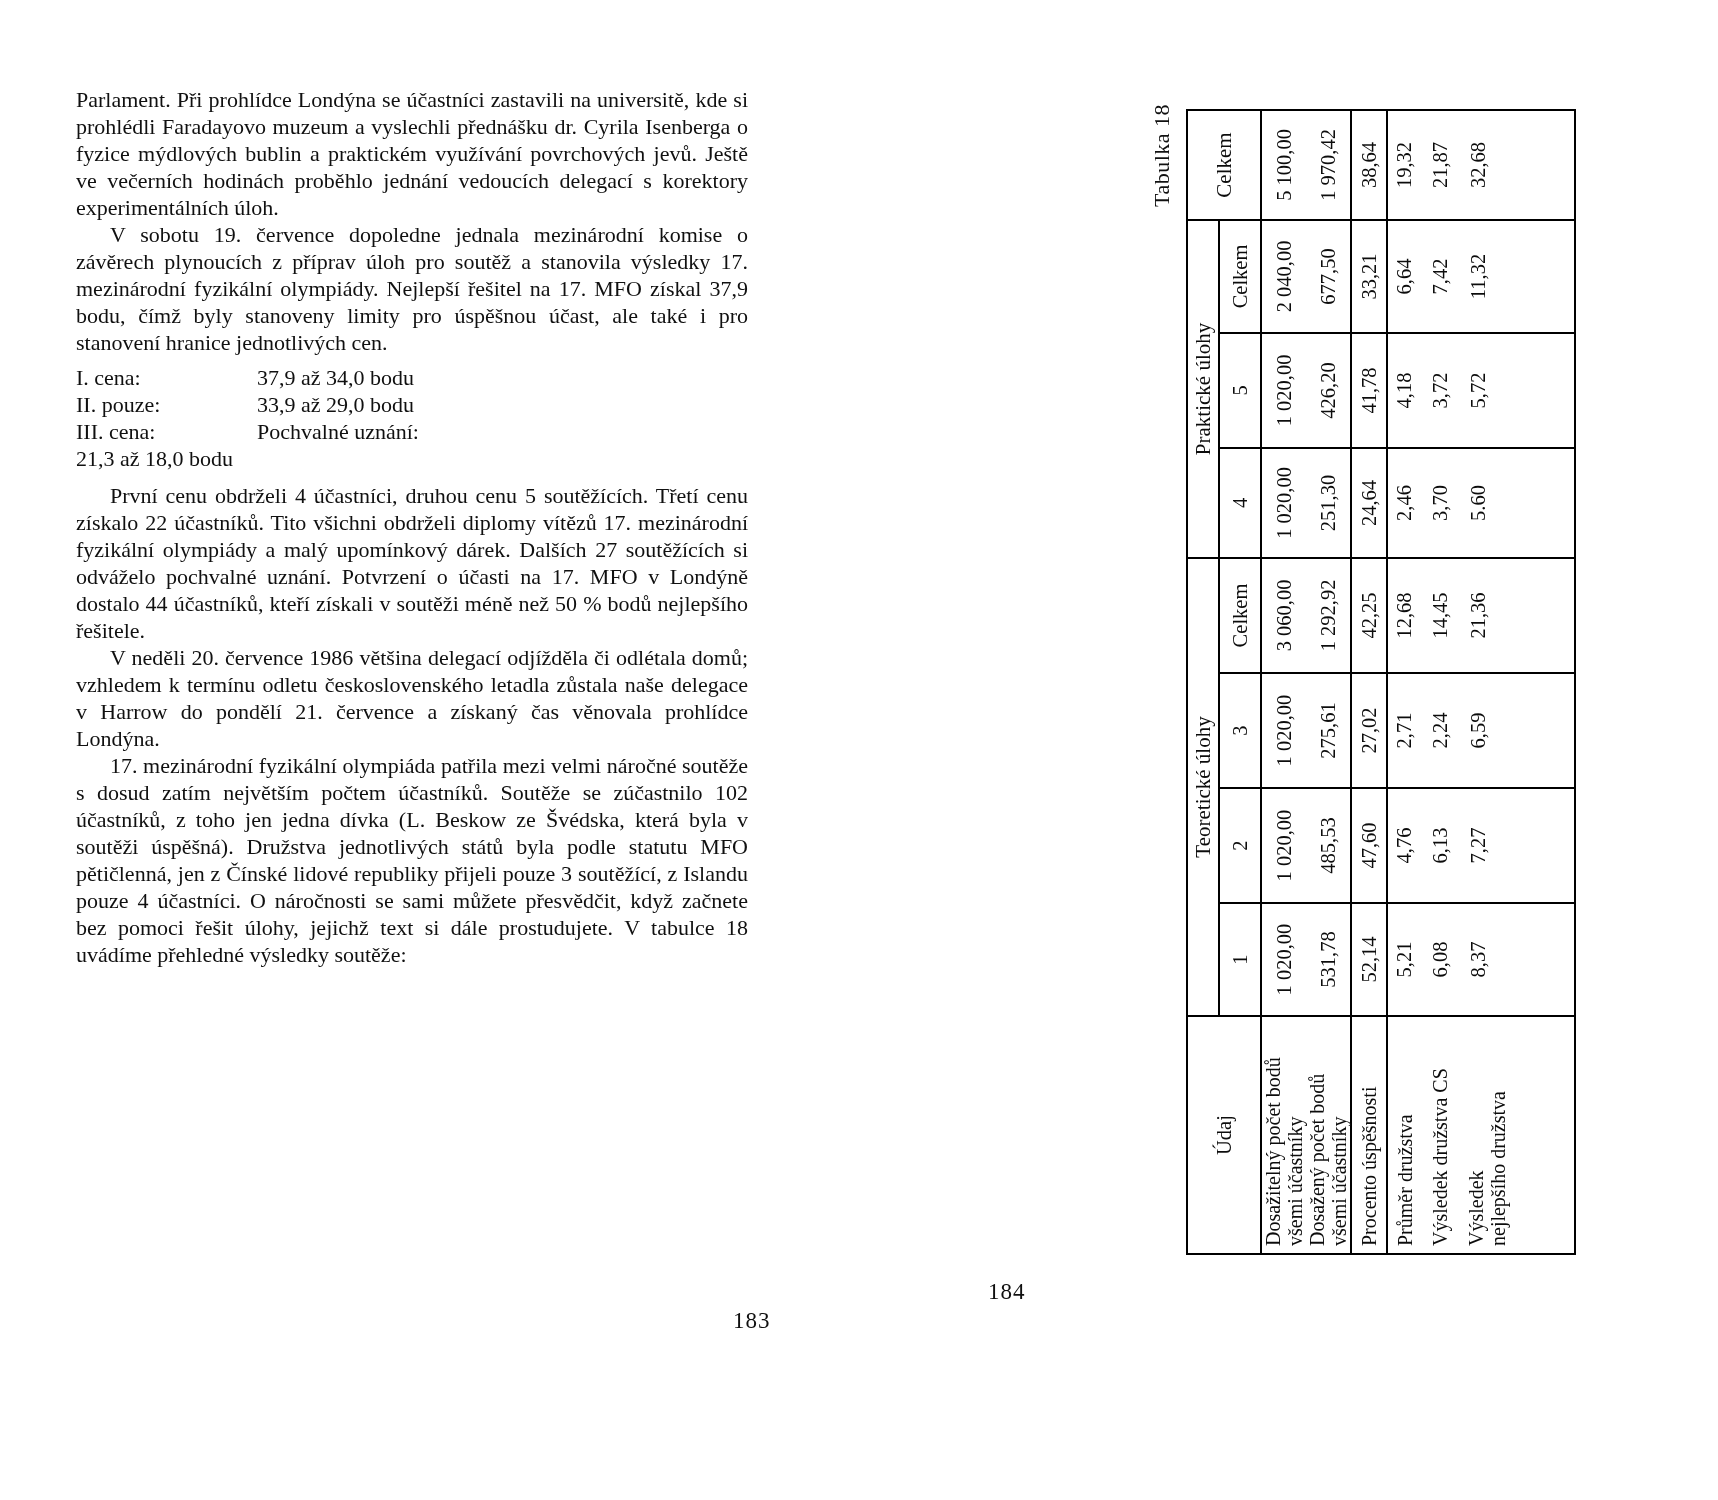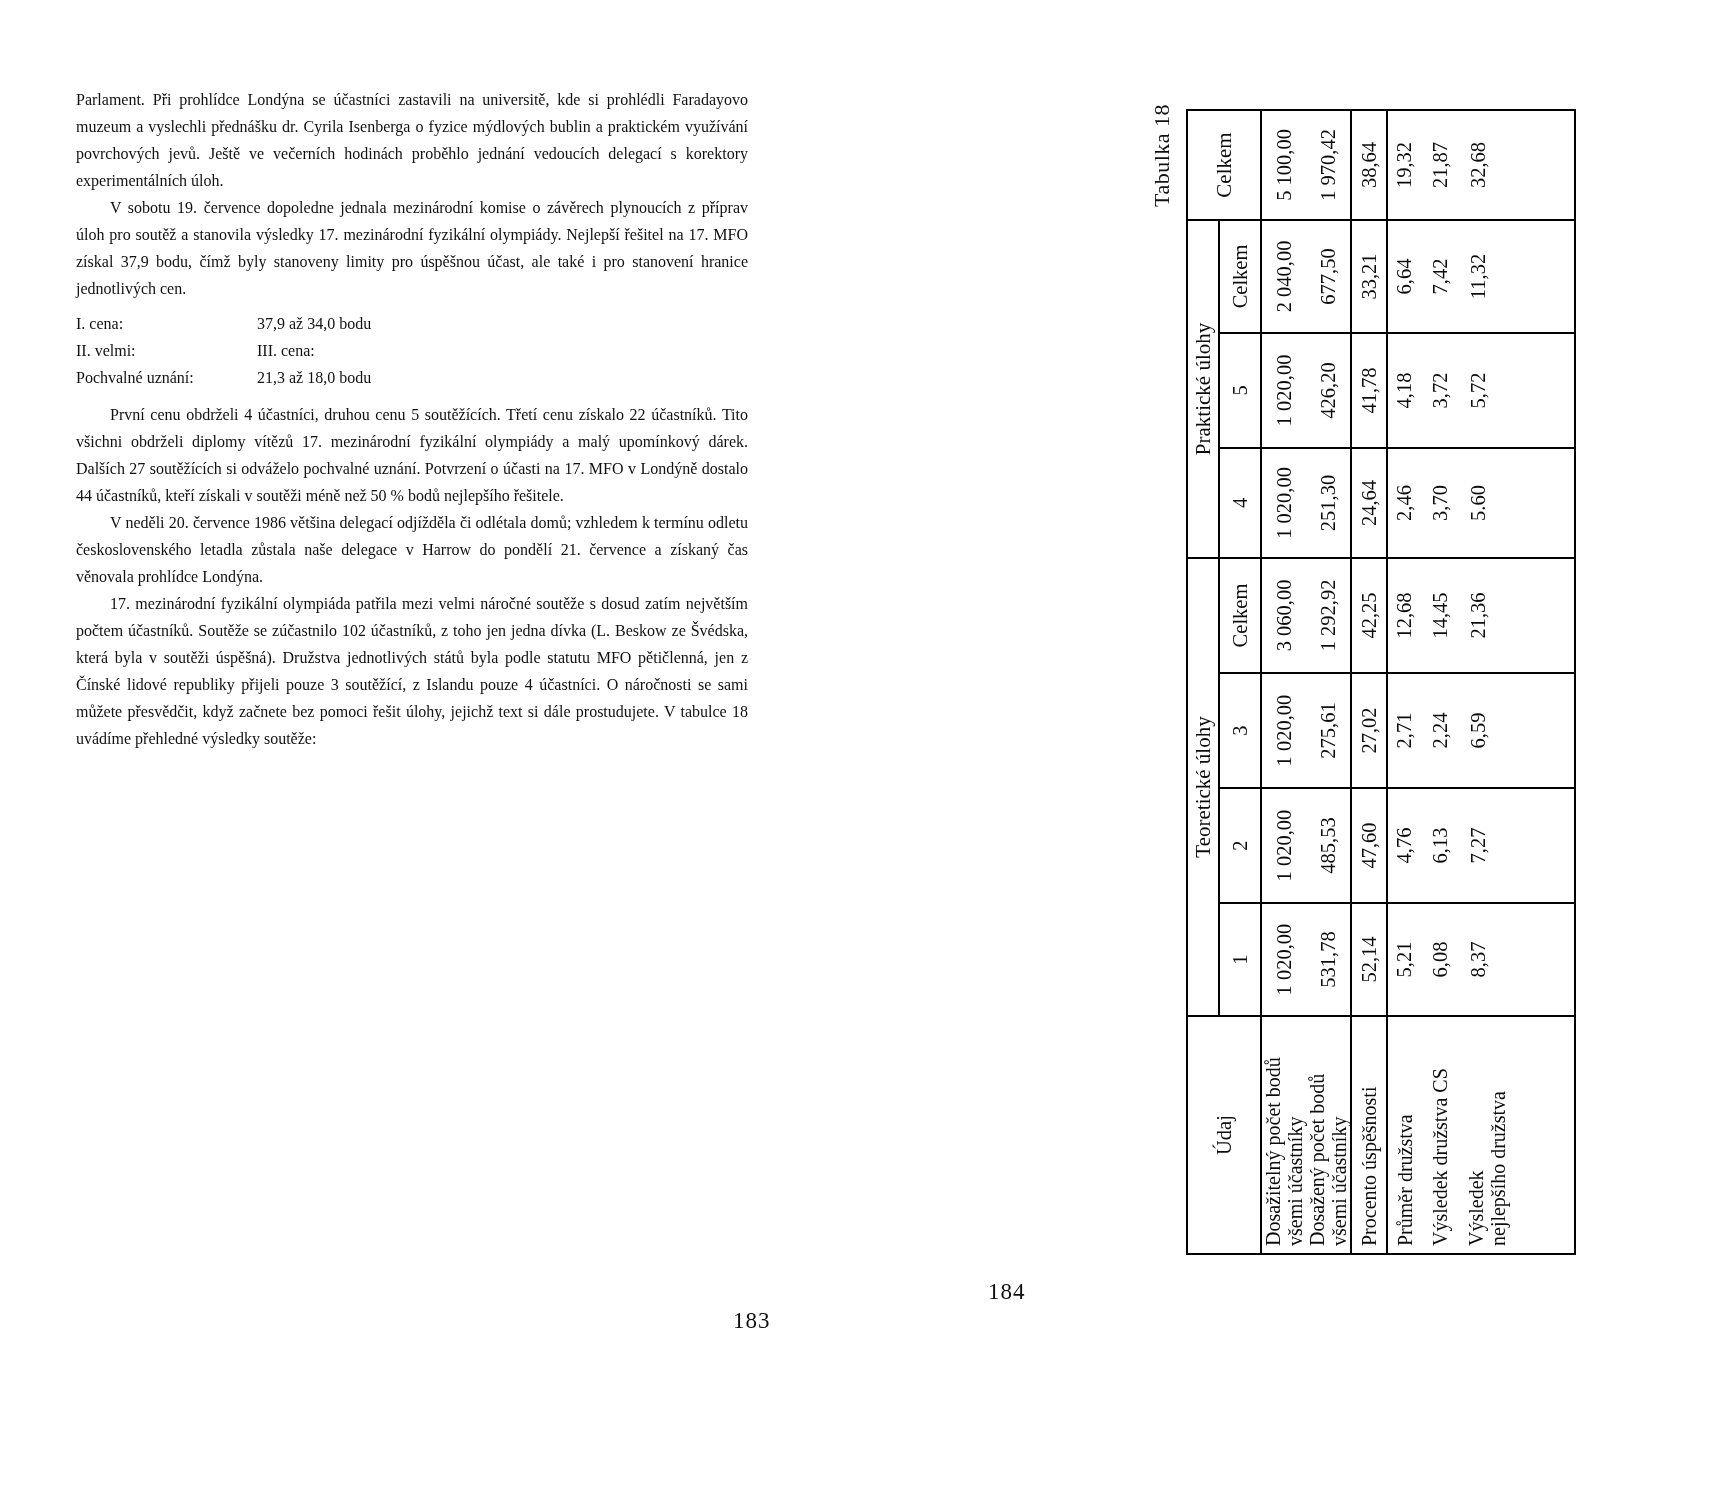--- a/index.html
+++ b/index.html
@@ -5,21 +5,21 @@
   html, body { margin:0; padding:0; }
   body {
     width:1718px; height:1500px; position:relative; overflow:hidden;
     background:#ffffff; color:#101010;
     font-family:"Liberation Serif", serif;
   }
 
   
   .textcol {
     position:absolute; left:76px; top:86px; width:672px;
-    font-size:16px; line-height:27px; text-align:justify;
+    font-size:22px; line-height:27px; text-align:justify;
   }
   .para { margin:0; text-indent:34px; }
   .para.first { text-indent:0; }
 
   .prizes {
     margin:8px 0 10px 0;
     display:grid; grid-template-columns:168px 1fr; column-gap:13px;
   }
   .prizes .plabel { }
   .prizes .pvalue { text-align:left; }
@@ -62,21 +62,22 @@
 </head>
 <body>
 
 <div class="textcol">
   <p class="para first">Parlament. Při prohlídce Londýna se účastníci zastavili na universitě, kde si prohlédli Faradayovo muzeum a vyslechli přednášku dr. Cyrila Isenberga o fyzice mýdlových bublin a praktickém využívání povrchových jevů. Ještě ve večerních hodinách proběhlo jednání vedoucích delegací s korektory experimentálních úloh.</p>
   <p class="para">V sobotu 19. července dopoledne jednala mezinárodní komise o závěrech plynoucích z příprav úloh pro soutěž a stanovila výsledky 17. mezinárodní fyzikální olympiády. Nejlepší řešitel na 17. MFO získal 37,9 bodu, čímž byly stanoveny limity pro úspěšnou účast, ale také i pro stanovení hranice jednotlivých cen.</p>
 
   <div class="prizes">
     <span class="plabel">I. cena:</span>
     <span class="pvalue">37,9 až 34,0 bodu</span>
-    <span class="plabel">II. velmi:</span>
+    <span class="plabel">II. pouze:</span>
+    <span class="pvalue">33,9 až 29,0 bodu</span>
     <span class="plabel">III. cena:</span>
     <span class="plabel">Pochvalné uznání:</span>
     <span class="pvalue">21,3 až 18,0 bodu</span>
   </div>
 
   <p class="para">První cenu obdrželi 4 účastníci, druhou cenu 5 soutěžících. Třetí cenu získalo 22 účastníků. Tito všichni obdrželi diplomy vítězů 17. mezinárodní fyzikální olympiády a malý upomínkový dárek. Dalších 27 soutěžících si odváželo pochvalné uznání. Potvrzení o účasti na 17. MFO v Londýně dostalo 44 účastníků, kteří získali v soutěži méně než 50 % bodů nejlepšího řešitele.</p>
   <p class="para">V neděli 20. července 1986 většina delegací odjížděla či odlétala domů; vzhledem k termínu odletu československého letadla zůstala naše delegace v Harrow do pondělí 21. července a získaný čas věnovala prohlídce Londýna.</p>
   <p class="para">17. mezinárodní fyzikální olympiáda patřila mezi velmi náročné soutěže s dosud zatím největším počtem účastníků. Soutěže se zúčastnilo 102 účastníků, z toho jen jedna dívka (L. Beskow ze Švédska, která byla v soutěži úspěšná). Družstva jednotlivých států byla podle statutu MFO pětičlenná, jen z Čínské lidové republiky přijeli pouze 3 soutěžící, z Islandu pouze 4 účastníci. O náročnosti se sami můžete přesvědčit, když začnete bez pomoci řešit úlohy, jejichž text si dále prostudujete. V tabulce 18 uvádíme přehledné výsledky soutěže:</p>
 </div>
 

